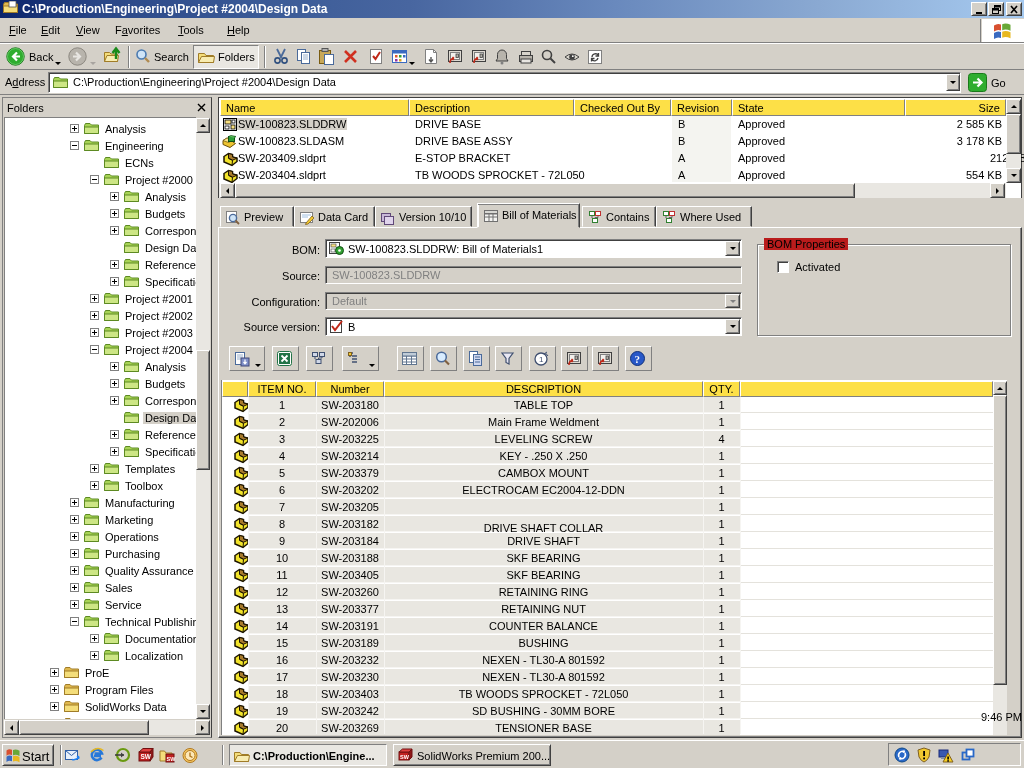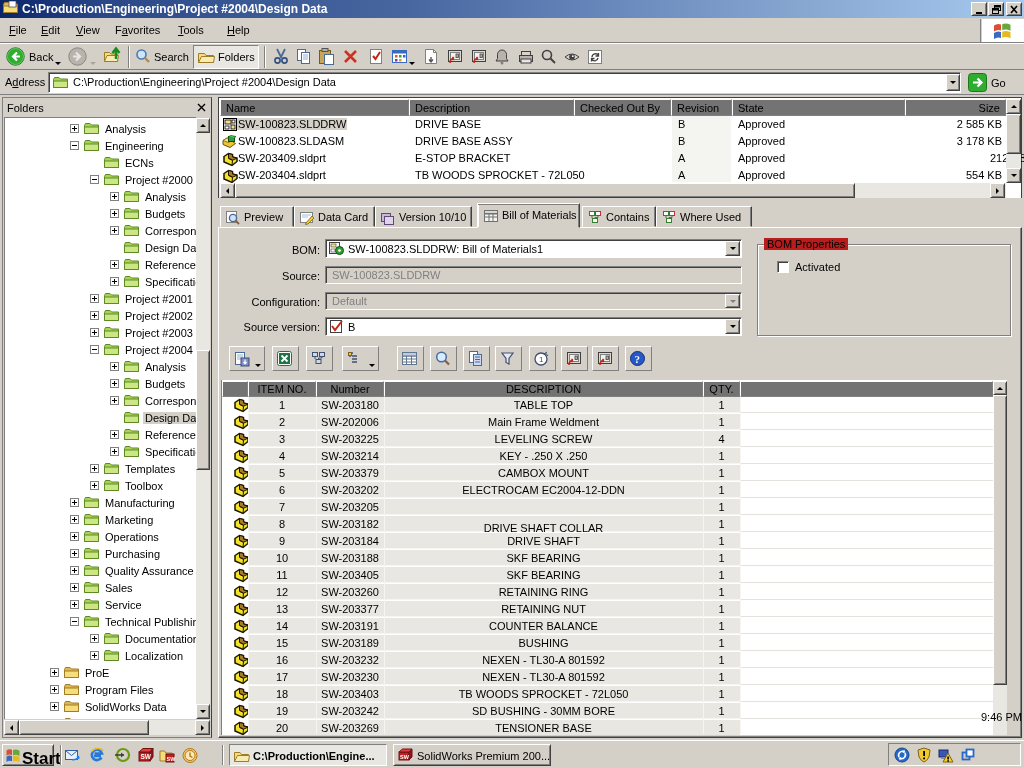--- a/index.html
+++ b/index.html
@@ -5,21 +5,21 @@
 body{font-family:"Liberation Sans",sans-serif;font-size:11px;background:#d4d0c8;position:relative;}
 .abs{position:absolute;}
 .raised{border:1px solid;border-color:#ffffff #404040 #404040 #ffffff;box-shadow:inset 1px 1px 0 #d4d0c8, inset -1px -1px 0 #808080;}
 .raised1{border:1px solid;border-color:#ffffff #808080 #808080 #ffffff;}
 .sunken1{border:1px solid;border-color:#808080 #ffffff #ffffff #808080;}
 .field{background:#ffffff;border:1px solid;border-color:#808080 #ffffff #ffffff #808080;box-shadow:inset 1px 1px 0 #404040;}
 .u{text-decoration:underline;}
 .scroll{background:#e9e7e2;}
 .sbtn{background:#d4d0c8;border:1px solid;border-color:#ffffff #404040 #404040 #ffffff;box-shadow:inset 1px 1px 0 #d4d0c8, inset -1px -1px 0 #808080;display:flex;align-items:center;justify-content:center;}
 .thumb{background:#d4d0c8;border:1px solid;border-color:#ffffff #404040 #404040 #ffffff;box-shadow:inset 1px 1px 0 #d4d0c8, inset -1px -1px 0 #808080;}
-.colhdr{background:#737373;border:1px solid;border-color:#ffffff #808080 #808080 #ffffff;display:flex;align-items:center;padding:0 5px;overflow:hidden;white-space:nowrap;}
+.colhdr{background:#fde047;border:1px solid;border-color:#ffffff #808080 #808080 #ffffff;display:flex;align-items:center;padding:0 5px;overflow:hidden;white-space:nowrap;}
 </style></head><body>
 <div class="abs" style="left:0;top:0;width:1024px;height:18px;background:linear-gradient(to right,#0a246a 0%,#2a4788 10%,#3a5a96 25%,#4866a0 40%,#6989bd 60%,#8aa9d2 80%,#a6caf0 100%);"></div>
 <svg class="abs" style="left:3px;top:1px;" width="16" height="15" viewBox="0 0 16 15">
     <path d="M0.5 3.5 L0.5 11.5 L14.5 11.5 L14.5 3 L7.5 3 L6 1.5 L1.5 1.5 Z" fill="#e0b84e" stroke="#a07c28" stroke-width="1"></path>
     <path d="M0.5 5 L14.5 5 L14.5 11.5 L0.5 11.5 Z" fill="#f4dd7a" stroke="#a07c28" stroke-width="1"></path>
     <rect x="6" y="0" width="7" height="6" fill="#fff" stroke="#555" stroke-width="0.8"></rect>
   </svg>
 <div class="abs" style="left:22px;top:2px;color:#fff;font-weight:bold;font-size:12px;white-space:nowrap;">C:\Production\Engineering\Project #2004\Design Data</div>
 <div class="abs raised" style="left:971px;top:2px;width:16px;height:14px;background:#d4d0c8;">
     <svg width="12" height="12" viewBox="0 0 12 12" style="position:absolute;left:1px;top:0;">
@@ -996,21 +996,21 @@
   </div>
 <div class="abs thumb" style="left:993px;top:395px;width:14px;height:290px;"></div>
 <div class="abs" style="left:0;top:740px;width:1024px;height:28px;background:#d4d0c8;border-top:1px solid #ffffff;"></div>
 <div class="abs raised" style="left:2px;top:744px;width:52px;height:22px;background:#d4d0c8;"></div>
 <svg class="abs" style="left:6px;top:747px;" width="14" height="17" viewBox="0 0 14 17">
     <path d="M0.5 3.5 Q3 1.5 6 2.8 L6 8 Q3 6.7 0.5 8.7 Z" fill="#d85030"></path>
     <path d="M7 3 Q10 1.8 13.5 3.8 L13.5 9 Q10 7 7 8.2 Z" fill="#68a838"></path>
     <path d="M0.5 9.7 Q3 7.7 6 9 L6 14.2 Q3 12.9 0.5 14.9 Z" fill="#3a6ac0"></path>
     <path d="M7 9.2 Q10 8 13.5 10 L13.5 15.2 Q10 13.2 7 14.4 Z" fill="#e8b820"></path>
   </svg>
-<div class="abs" style="left:22px;top:749px;font-weight:bold;font-size:17px;">Start</div>
+<div class="abs" style="left:22px;top:749px;font-weight:normal;font-size:13px;">Start</div>
 <div class="abs" style="left:60px;top:745px;width:1px;height:20px;background:#808080;box-shadow:1px 0 0 #fff;"></div>
 <svg class="abs" style="left:64px;top:747px;" width="17" height="17" viewBox="0 0 17 17">
     <rect x="1.5" y="3.5" width="12" height="9" fill="#e8f0fa" stroke="#3060a8"></rect>
     <path d="M1.5 3.5 L7.5 8.5 L13.5 3.5" stroke="#3060a8" fill="none"></path>
     <path d="M8 12.5 Q13 13.5 15 9.5 M15 9.5 L12.8 9.8 M15 9.5 L14.5 12" stroke="#2080f0" stroke-width="1.4" fill="none"></path>
   </svg>
 <svg class="abs" style="left:89px;top:747px;" width="17" height="17" viewBox="0 0 17 17">
     <path d="M12.5 10.5 A5.2 5.2 0 1 1 13 6.5 L5.5 6.5 M5 9 L12 9" fill="none" stroke="#2878d8" stroke-width="2.6"></path>
     <path d="M2 5 Q8 -1 14.5 3.5" stroke="#e8b820" stroke-width="1.5" fill="none"></path>
   </svg>

